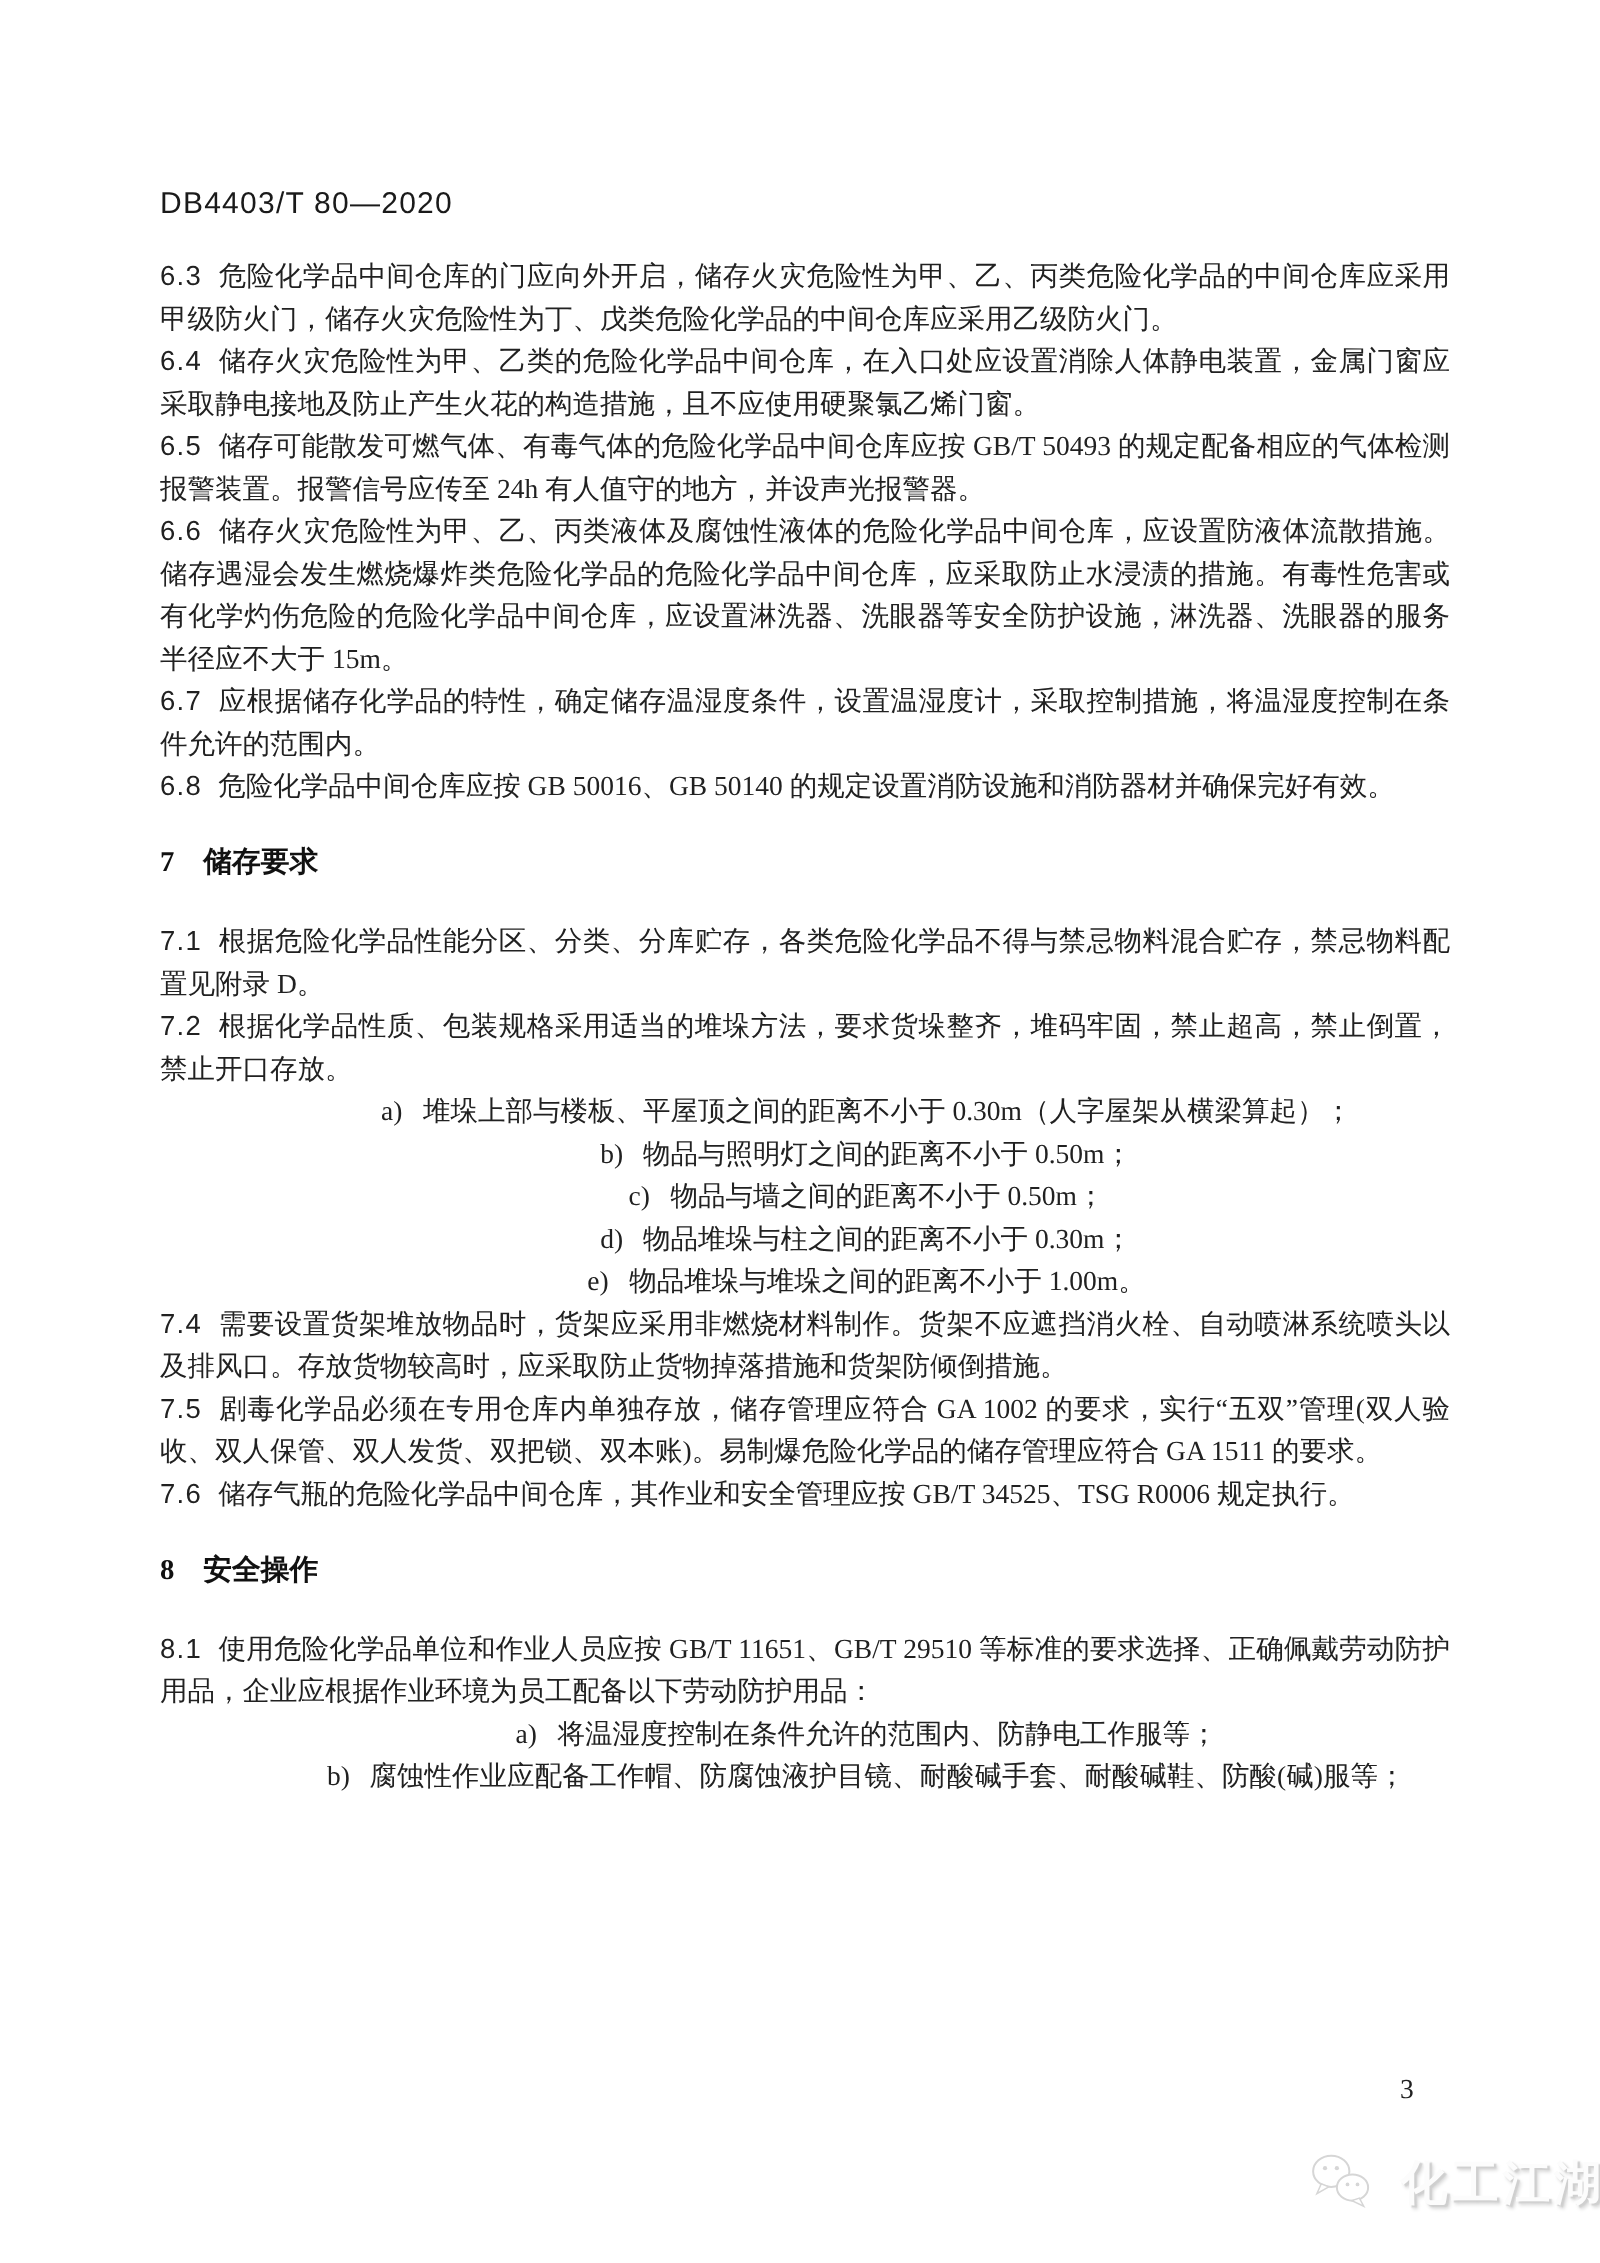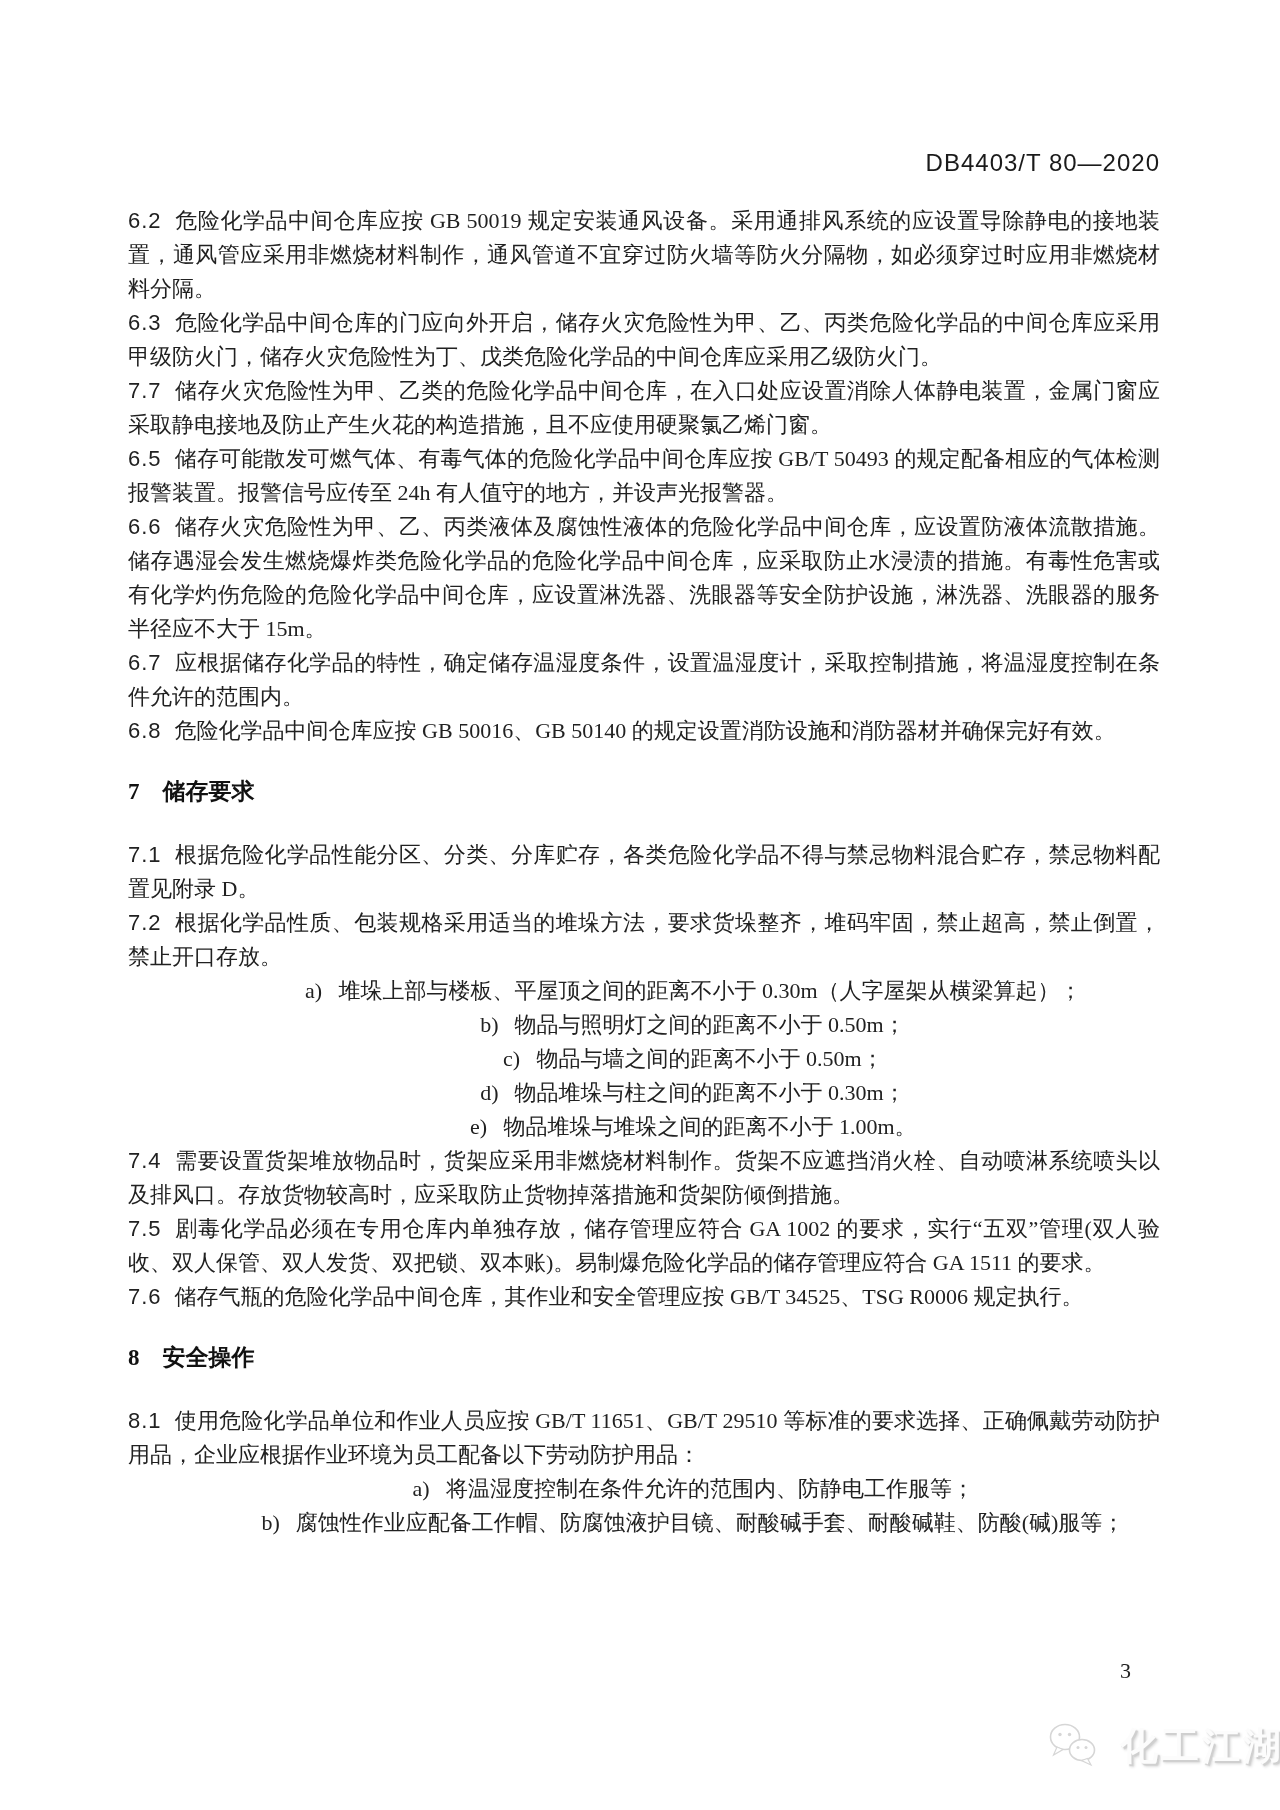--- a/index.html
+++ b/index.html
@@ -12,21 +12,21 @@
     font-family: "Liberation Serif", "DejaVu Serif", serif;
     color: #212121;
   }
   .content {
     position: absolute;
     left: 128px;
     top: 148px;
     width: 1032px;
   }
   .header-code {
-    text-align: right;
+    text-align: left;
     font-family: "Liberation Sans", "DejaVu Sans", sans-serif;
     font-size: 24px;
     letter-spacing: 1px;
     color: #1a1a1a;
     line-height: 30px;
     margin: 0 0 26px 0;
   }
   p.clause {
     margin: 0;
     font-size: 22px;
@@ -85,23 +85,22 @@
   }
 </style>
 </head>
 <body>
 
 <div class="page">
   <div class="content">
 
     <div class="header-code">DB4403/T 80—2020</div>
 
-    <p class="clause"><span class="num">6.2</span><span>危险化学品中间仓库应按 GB 50019 规定安装通风设备。采用通排风系统的应设置导除静电的接地装置，通风管应采用非燃烧材料制作，通风管道不宜穿过防火墙等防火分隔物，如必须穿过时应用非燃烧材料分隔。</span></p>
     <p class="clause"><span class="num">6.3</span><span>危险化学品中间仓库的门应向外开启，储存火灾危险性为甲、乙、丙类危险化学品的中间仓库应采用甲级防火门，储存火灾危险性为丁、戊类危险化学品的中间仓库应采用乙级防火门。</span></p>
-    <p class="clause"><span class="num">7.7</span><span>储存火灾危险性为甲、乙类的危险化学品中间仓库，在入口处应设置消除人体静电装置，金属门窗应采取静电接地及防止产生火花的构造措施，且不应使用硬聚氯乙烯门窗。</span></p>
+    <p class="clause"><span class="num">6.4</span><span>储存火灾危险性为甲、乙类的危险化学品中间仓库，在入口处应设置消除人体静电装置，金属门窗应采取静电接地及防止产生火花的构造措施，且不应使用硬聚氯乙烯门窗。</span></p>
     <p class="clause"><span class="num">6.5</span><span>储存可能散发可燃气体、有毒气体的危险化学品中间仓库应按 GB/T 50493 的规定配备相应的气体检测报警装置。报警信号应传至 24h 有人值守的地方，并设声光报警器。</span></p>
     <p class="clause"><span class="num">6.6</span><span>储存火灾危险性为甲、乙、丙类液体及腐蚀性液体的危险化学品中间仓库，应设置防液体流散措施。储存遇湿会发生燃烧爆炸类危险化学品的危险化学品中间仓库，应采取防止水浸渍的措施。有毒性危害或有化学灼伤危险的危险化学品中间仓库，应设置淋洗器、洗眼器等安全防护设施，淋洗器、洗眼器的服务半径应不大于 15m。</span></p>
     <p class="clause"><span class="num">6.7</span><span>应根据储存化学品的特性，确定储存温湿度条件，设置温湿度计，采取控制措施，将温湿度控制在条件允许的范围内。</span></p>
     <p class="clause"><span class="num">6.8</span><span>危险化学品中间仓库应按 GB 50016、GB 50140 的规定设置消防设施和消防器材并确保完好有效。</span></p>
 
     <h2 class="sec"><span class="sec-num">7</span><span>储存要求</span></h2>
 
     <p class="clause"><span class="num">7.1</span><span>根据危险化学品性能分区、分类、分库贮存，各类危险化学品不得与禁忌物料混合贮存，禁忌物料配置见附录 D。</span></p>
     <p class="clause"><span class="num">7.2</span><span>根据化学品性质、包装规格采用适当的堆垛方法，要求货垛整齐，堆码牢固，禁止超高，禁止倒置，禁止开口存放。</span></p>
 

